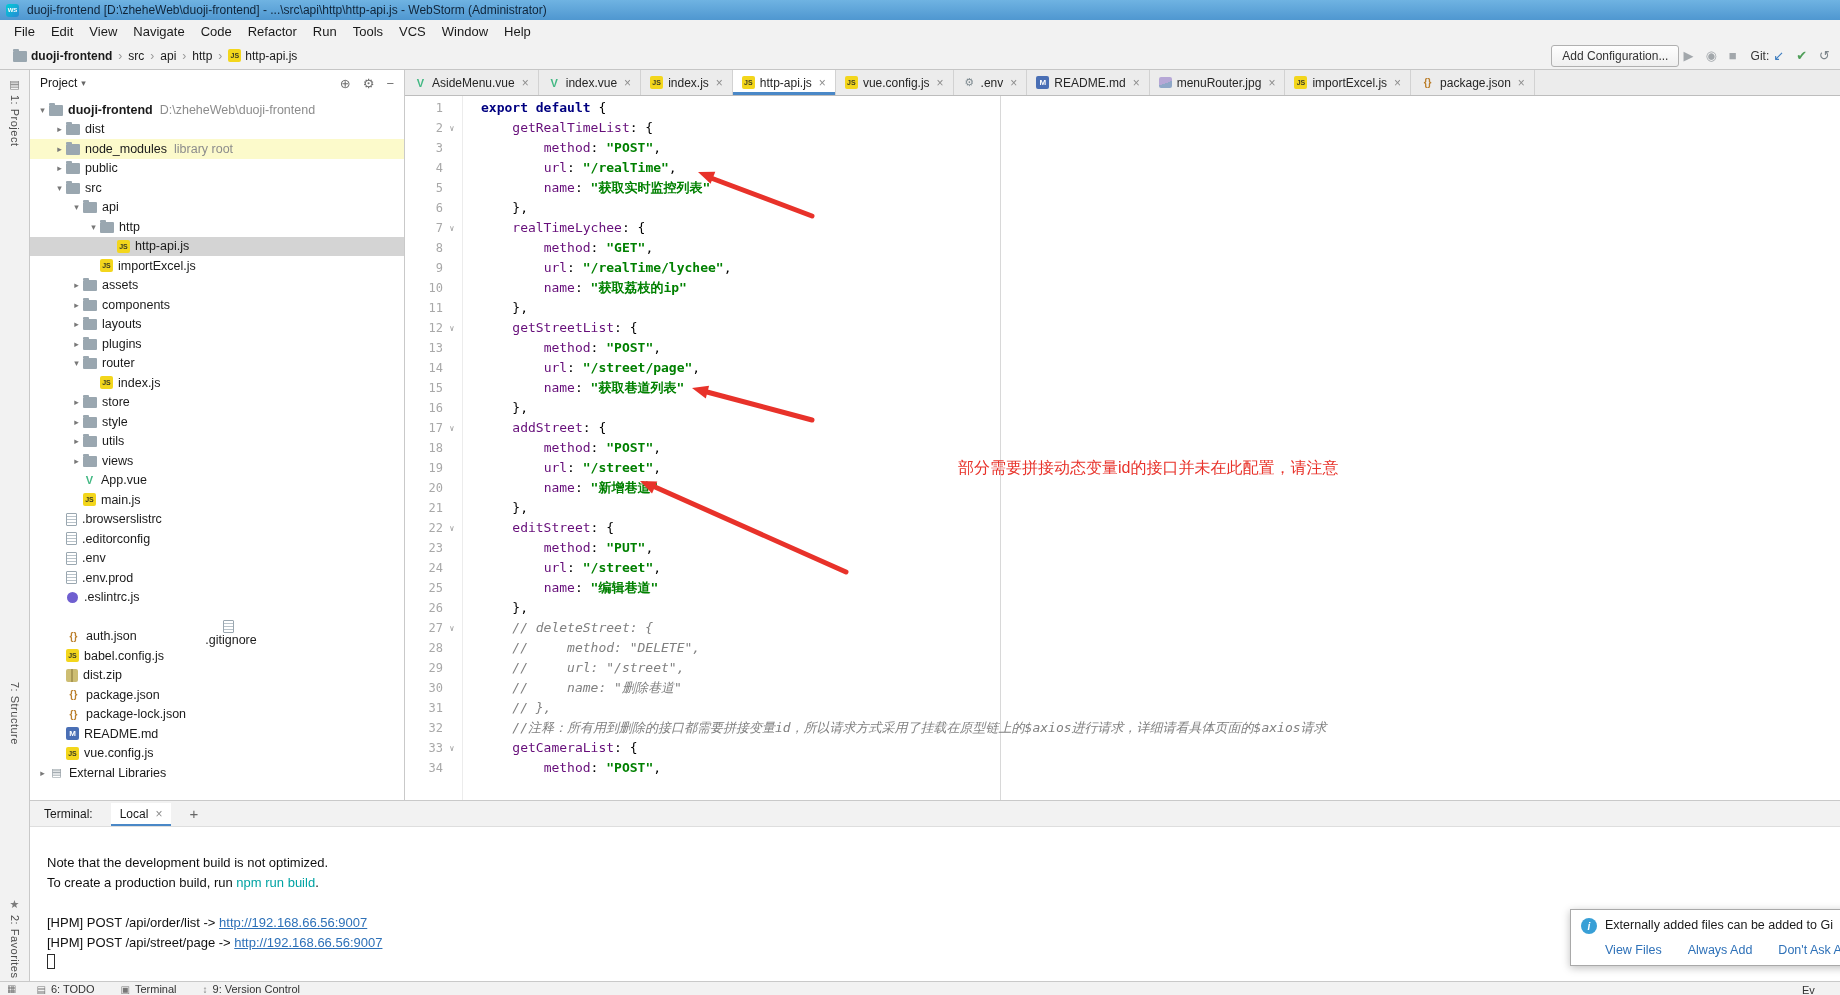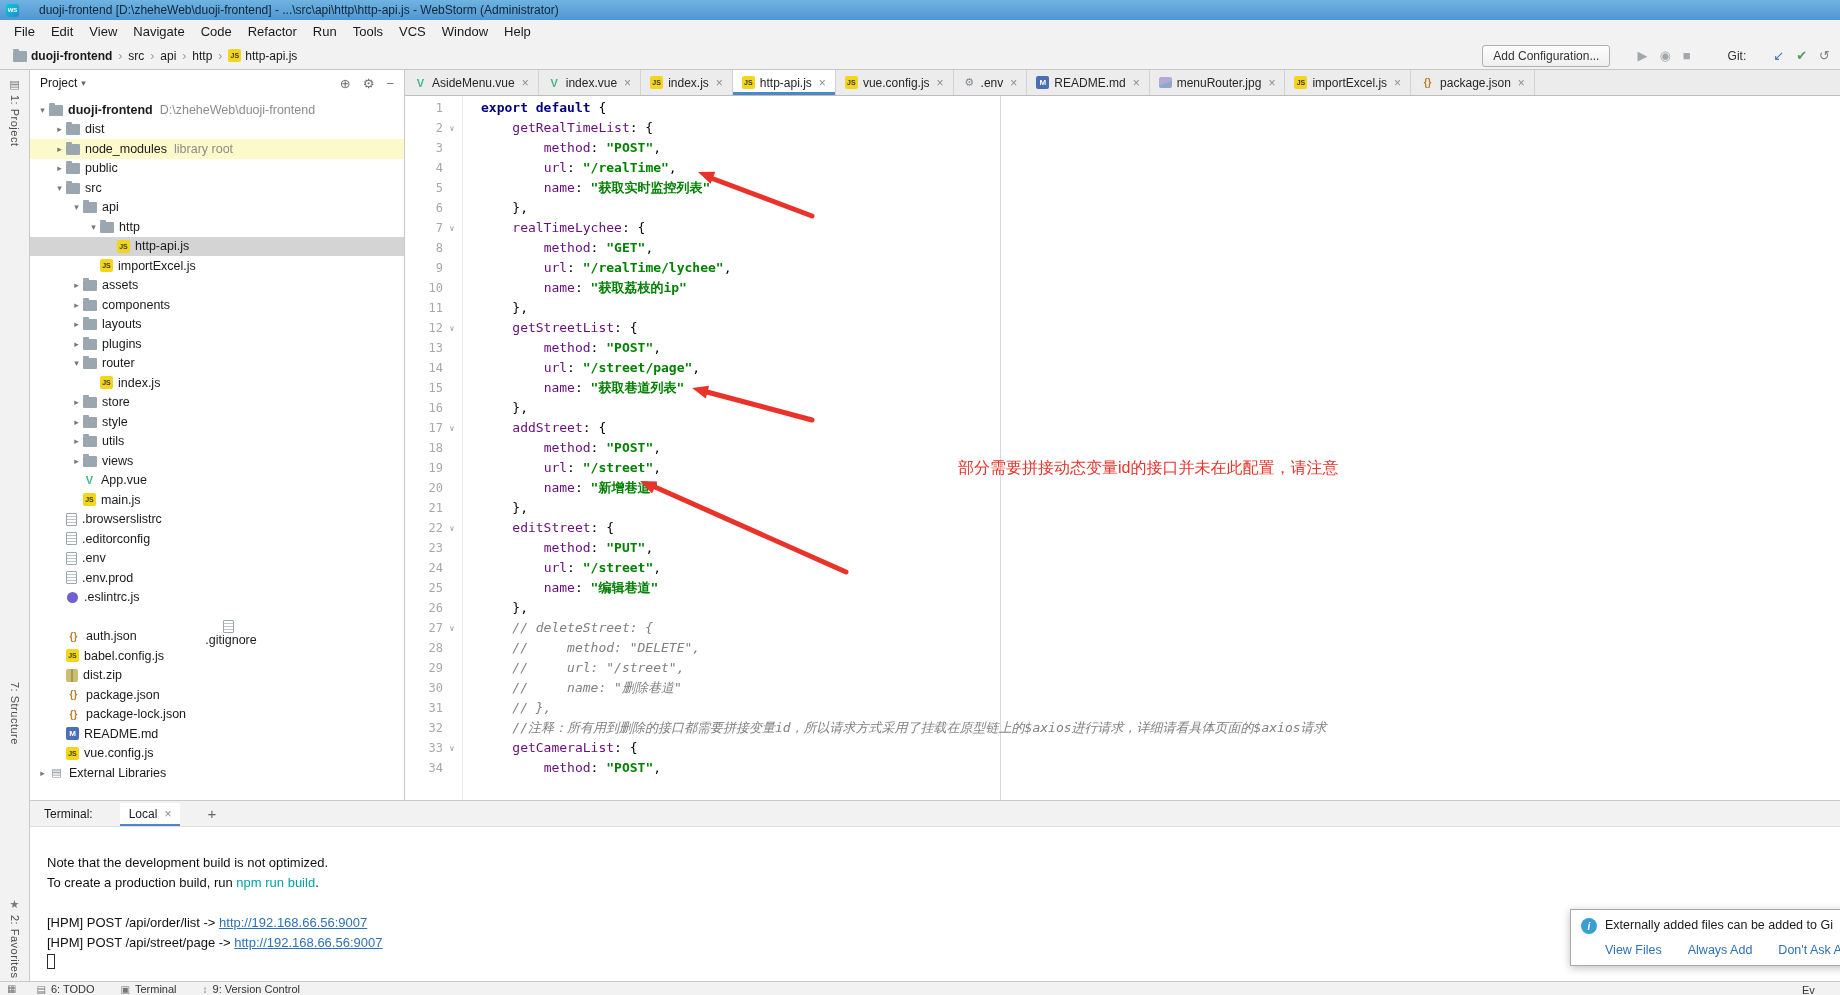--- a/index.html
+++ b/index.html
@@ -1,34 +1,34 @@
 <!DOCTYPE html>
 <html><head>
 <meta charset="utf-8">
 <style>
 *{box-sizing:border-box;margin:0;padding:0}
 html,body{width:1840px;height:995px;overflow:hidden}
 body{position:relative;font-family:"Liberation Sans","DejaVu Sans",sans-serif;background:#fff;color:#1a1a1a;font-size:12px}
 
 
-.titlebar{height:20px;background:linear-gradient(#6fb3e2,#4f97d0);display:flex;align-items:center;gap:20px;padding-left:6px}
+.titlebar{height:20px;background:linear-gradient(#6fb3e2,#4f97d0);display:flex;align-items:center;gap:8px;padding-left:6px}
 .ws-logo{width:13px;height:13px;border-radius:3px;background:linear-gradient(135deg,#00cdd7,#2888d4);color:#fff;font-size:6px;font-weight:bold;display:flex;align-items:center;justify-content:center}
 .title-text{font-size:12px;color:#10253a;white-space:nowrap}
 
 
 .menubar{height:22px;background:#f2f2f2;display:flex;align-items:center;padding-left:6px}
 .menu-item{padding:0 8px;font-size:13px;color:#1a1a1a;cursor:default}
 
 
 .toolbar{height:28px;background:#f2f2f2;border-bottom:1px solid #c6c6c6;display:flex;align-items:center;padding:0 10px}
 .crumbs{display:flex;align-items:center;font-size:12px}
 .crumb{display:flex;align-items:center;gap:4px;padding:2px 3px;cursor:default}
 .crumb.b{font-weight:bold}
 .crumb-sep{color:#999;font-size:12px;padding:0 3px}
-.tb-right{margin-left:auto;display:flex;align-items:center;gap:27px}
+.tb-right{margin-left:auto;display:flex;align-items:center;gap:4px}
 .addcfg{font:12px "Liberation Sans",sans-serif;padding:3px 10px;border:1px solid #b0b0b0;border-radius:3px;background:linear-gradient(#fefefe,#efefef);color:#333;cursor:default}
 .tb-icons{display:flex;gap:12px;align-items:center}
 .tbi{font-size:13px;color:#a2a7ab;cursor:default}
 .tbi[data-name="update-project-icon"]{color:#3d7dc0}
 .tbi[data-name="commit-icon"]{color:#4f9e58}
 .tbi[data-name="history-icon"]{color:#7d868c}
 .git-label{font-size:12px;color:#333;margin-left:10px}
 
 
 .main{display:flex;height:911px}
@@ -88,21 +88,21 @@
 .code{flex:1;padding:2px 0 0 18px;font-size:13px;line-height:20px;white-space:pre;color:#000;position:relative;z-index:1}
 .cl{height:20px}
 .tk-kw{color:var(--keyword,#000080);font-weight:bold}
 .tk-pr{color:var(--property,#660e7a)}
 .tk-st{color:var(--string,#008000);font-weight:bold}
 .tk-pl{color:#000}
 .tk-cm{color:var(--comment,#808080);font-style:italic}
 
 
 .terminal{height:181px;flex:0 0 181px;border-top:1px solid #c9c9c9;display:flex;flex-direction:column;background:#fff}
-.t-head{height:26px;flex:0 0 26px;background:#f2f2f2;border-bottom:1px solid #dedede;display:flex;align-items:center;padding-left:14px;gap:27px;font-size:12px}
+.t-head{height:26px;flex:0 0 26px;background:#f2f2f2;border-bottom:1px solid #dedede;display:flex;align-items:center;padding-left:14px;gap:18px;font-size:12px}
 .t-tab{display:flex;align-items:center;gap:7px;padding:4px 9px;background:#fff;position:relative;cursor:default}
 .t-tab::after{content:"";position:absolute;left:0;right:0;bottom:-1px;height:2px;background:#4a88c7}
 .t-close{color:#8c8c8c;font-size:12px}
 .t-plus{color:#666;font-size:15px;cursor:default}
 .t-body{flex:1;padding:26px 0 0 17px;font-family:Liberation Sans, sans-serif;font-size:13px;line-height:20px;color:#111;overflow:hidden}
 .tl{height:20px;white-space:pre}
 .t-cmd{color:var(--terminal_cmd,#00a3a3)}
 .t-lnk{color:var(--link_blue,#2e71b8);text-decoration:underline;cursor:pointer}
 .tcur{display:inline-block;width:8px;height:15px;border:1px solid #2b2b2b;vertical-align:-2px}
 

